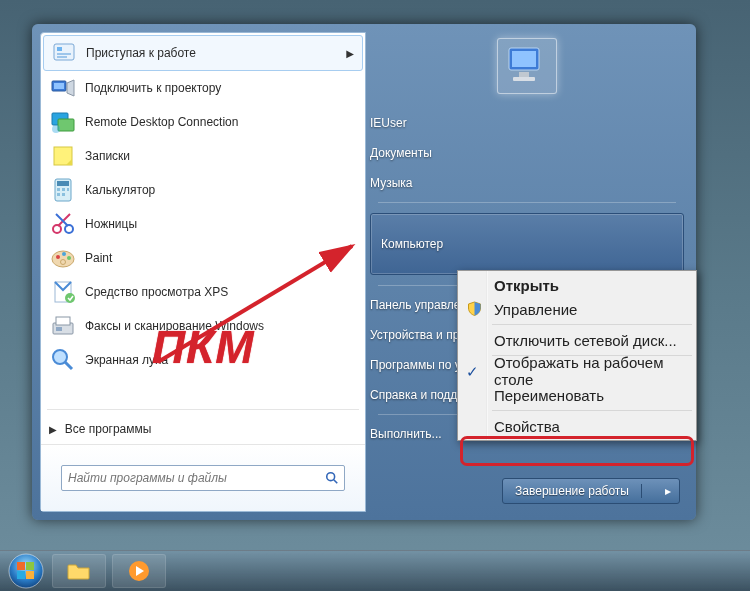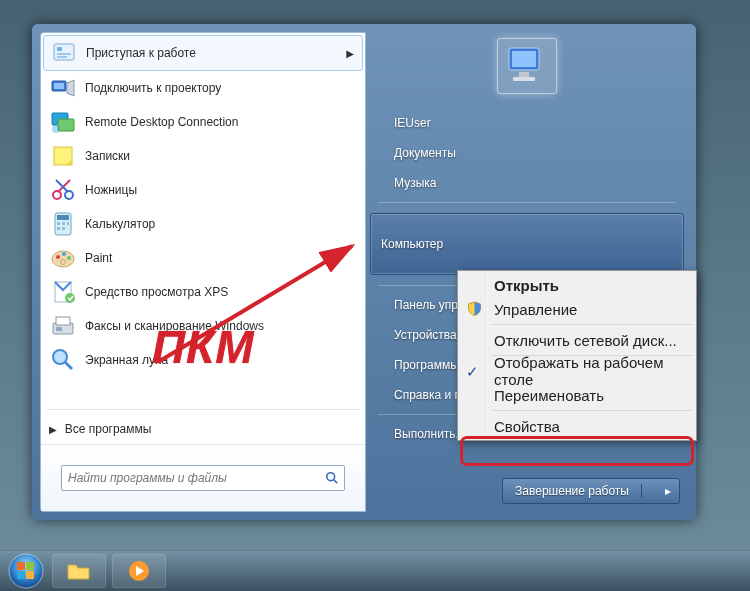--- a/index.html
+++ b/index.html
@@ -36,21 +36,21 @@
   .search-box .mag{width:24px;height:24px;display:flex;align-items:center;
     justify-content:center;color:#3367b8;}
   
   .right-pane{flex:1;padding-top:0;display:flex;flex-direction:column;
     color:#fff;position:relative;}
   .user-pic-wrap{display:flex;justify-content:center;padding:6px 0 14px 0;}
   .user-pic{width:58px;height:54px;border:1px solid rgba(255,255,255,.5);
     border-radius:3px;background:rgba(255,255,255,.15);
     box-shadow:0 0 8px rgba(255,255,255,.4);display:flex;align-items:center;
     justify-content:center;}
-  .r-item{height:30px;display:flex;align-items:center;padding:0 28px;
+  .r-item{height:30px;display:flex;align-items:center;padding:0 4px;
     color:#fff;text-shadow:0 1px 2px rgba(0,0,0,.5);}
   .r-item.hl{background:linear-gradient(180deg,#5a7ea8,#3f6594);
     border:1px solid #2b4e78;border-radius:3px;margin:10px 4px;padding:15px 10px;
     box-shadow:inset 0 0 0 1px rgba(255,255,255,.2);}
   .r-sep{height:1px;background:rgba(255,255,255,.25);margin:4px 12px;}
   .shutdown-wrap{margin-top:auto;padding:8px 8px 8px 0;display:flex;
     justify-content:flex-end;}
   .shutdown{height:24px;display:flex;align-items:center;
     border:1px solid #2b4d74;border-radius:3px;
     background:linear-gradient(180deg,#6d91b9,#456f9c);gap:15px;}
@@ -138,41 +138,41 @@
               <svg width="26" height="26" viewBox="0 0 26 26">
                 <rect x="4" y="4" width="18" height="18" fill="#fff27a" stroke="#d6c742"></rect>
                 <path d="M16 22l6-6v6z" fill="#e8d94a"></path>
               </svg>
             </span>
             <span class="lbl">Записки</span>
           </div>
           <div class="prog-item">
             <span class="ico">
               <svg width="26" height="26" viewBox="0 0 26 26">
-                <circle cx="7" cy="18" r="4" fill="none" stroke="#d4376a" stroke-width="2"></circle>
-                <circle cx="19" cy="18" r="4" fill="none" stroke="#3a6fd6" stroke-width="2"></circle>
-                <line x1="8" y1="15" x2="20" y2="3" stroke="#d4376a" stroke-width="2"></line>
-                <line x1="18" y1="15" x2="6" y2="3" stroke="#3a6fd6" stroke-width="2"></line>
-              </svg>
-            </span>
-            <span class="lbl">Ножницы</span>
-          </div>
-          <div class="prog-item">
-            <span class="ico">
-              <svg width="26" height="26" viewBox="0 0 26 26">
                 <rect x="5" y="2" width="16" height="22" rx="2" fill="#d8eef7" stroke="#6aa6c9"></rect>
                 <rect x="7" y="4" width="12" height="5" fill="#4a8bb5"></rect>
                 <rect x="7" y="11" width="3" height="3" fill="#8bc0de"></rect>
                 <rect x="12" y="11" width="3" height="3" fill="#8bc0de"></rect>
                 <rect x="17" y="11" width="2" height="3" fill="#8bc0de"></rect>
                 <rect x="7" y="16" width="3" height="3" fill="#8bc0de"></rect>
                 <rect x="12" y="16" width="3" height="3" fill="#8bc0de"></rect>
               </svg>
             </span>
             <span class="lbl">Калькулятор</span>
+          </div>
+          <div class="prog-item">
+            <span class="ico">
+              <svg width="26" height="26" viewBox="0 0 26 26">
+                <circle cx="7" cy="18" r="4" fill="none" stroke="#d4376a" stroke-width="2"></circle>
+                <circle cx="19" cy="18" r="4" fill="none" stroke="#3a6fd6" stroke-width="2"></circle>
+                <line x1="8" y1="15" x2="20" y2="3" stroke="#d4376a" stroke-width="2"></line>
+                <line x1="18" y1="15" x2="6" y2="3" stroke="#3a6fd6" stroke-width="2"></line>
+              </svg>
+            </span>
+            <span class="lbl">Ножницы</span>
           </div>
           <div class="prog-item">
             <span class="ico">
               <svg width="26" height="26" viewBox="0 0 26 26">
                 <ellipse cx="13" cy="14" rx="11" ry="8" fill="#f0d8b0" stroke="#c9a76a"></ellipse>
                 <circle cx="8" cy="12" r="2" fill="#d94545"></circle>
                 <circle cx="14" cy="9" r="2" fill="#4aa4d9"></circle>
                 <circle cx="19" cy="13" r="2" fill="#6dc76d"></circle>
                 <circle cx="13" cy="17" r="2.5" fill="#f0d8b0" stroke="#c9a76a"></circle>
               </svg>

